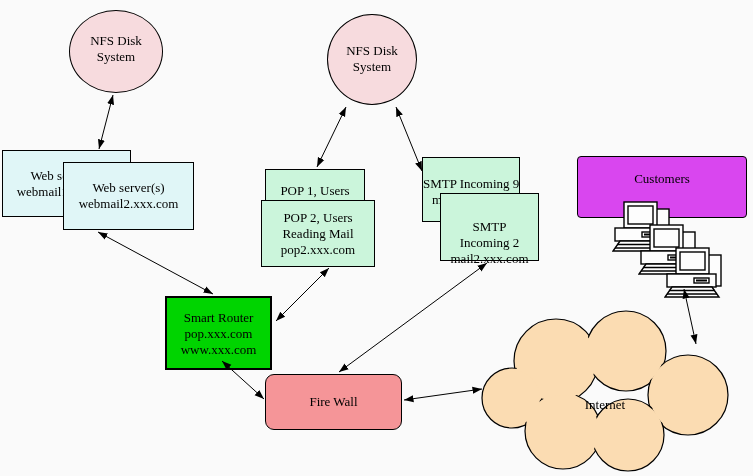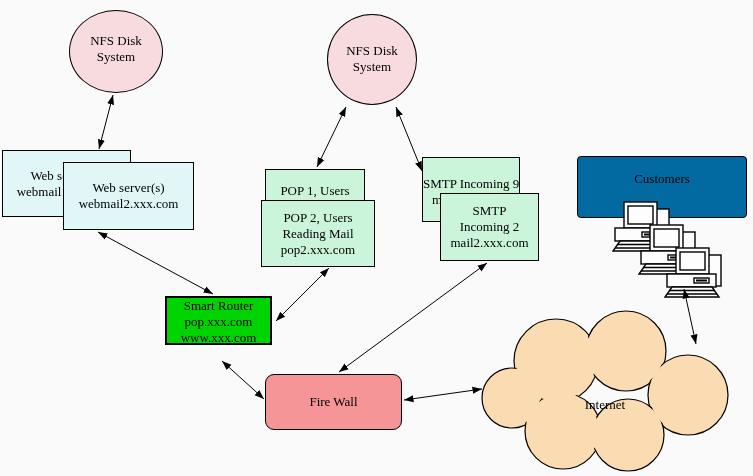--- a/index.html
+++ b/index.html
@@ -20,27 +20,27 @@
   #nfs2{left:327px; top:14px; width:90px; height:91px; border-radius:50%;
         background:#f7dbde; padding-top:28px;}
   
   #web-back {left:2px;  top:150px; width:129px; height:67px; background:#e0f6f7; padding-top:17px; z-index:1;}
   #web-front{left:63px; top:162px; width:131px; height:68px; background:#e0f6f7; padding-top:17px; z-index:2;}
   
   #pop-back {left:265px; top:169px; width:100px; height:68px; background:#cbf5db; padding-top:13px; z-index:1;}
   #pop-front{left:261px; top:200px; width:114px;  height:67px; background:#cbf5db; padding-top:9px;  z-index:2;}
   
   #smtp-back {left:422px; top:157px; width:98px; height:65px; background:#cbf5db; padding-top:18px; z-index:1;}
-  #smtp-front{left:440px; top:193px; width:99px; height:68px; background:#cbf5db; padding-top:9px;  z-index:2;}
+  #smtp-front{left:440px; top:193px; width:99px; height:68px; background:#cbf5db; padding-top:25px;  z-index:2;}
   
-  #customers{left:577px; top:156px; width:170px; height:62px; background:#0369a1;
+  #customers{left:577px; top:156px; width:170px; height:62px; background:#d946ef;
              border-radius:4px; padding-top:14px; z-index:1;}
   
-  #router{left:165px; top:296px; width:107px; height:49px; background:#00d400;
-          border-width:2px; padding-top:0; z-index:2;}
+  #router{left:165px; top:296px; width:107px; height:74px; background:#00d400;
+          border-width:2px; padding-top:12px; z-index:2;}
   #firewall{left:265px; top:374px; width:137px; height:56px; background:#f59598;
             padding-top:19px; z-index:2;border-radius:9px;}
   
   #cloud-svg{position:absolute; left:478px; top:303px; z-index:1;}
   #internet-label{position:absolute; left:545px; top:385px; width:120px;
                   text-align:center; z-index:2;margin-top:12px;}
   
   .pc{position:absolute; z-index:3;}
   #pc1{left:612px; top:201px;}
   #pc2{left:638px; top:224px;}

